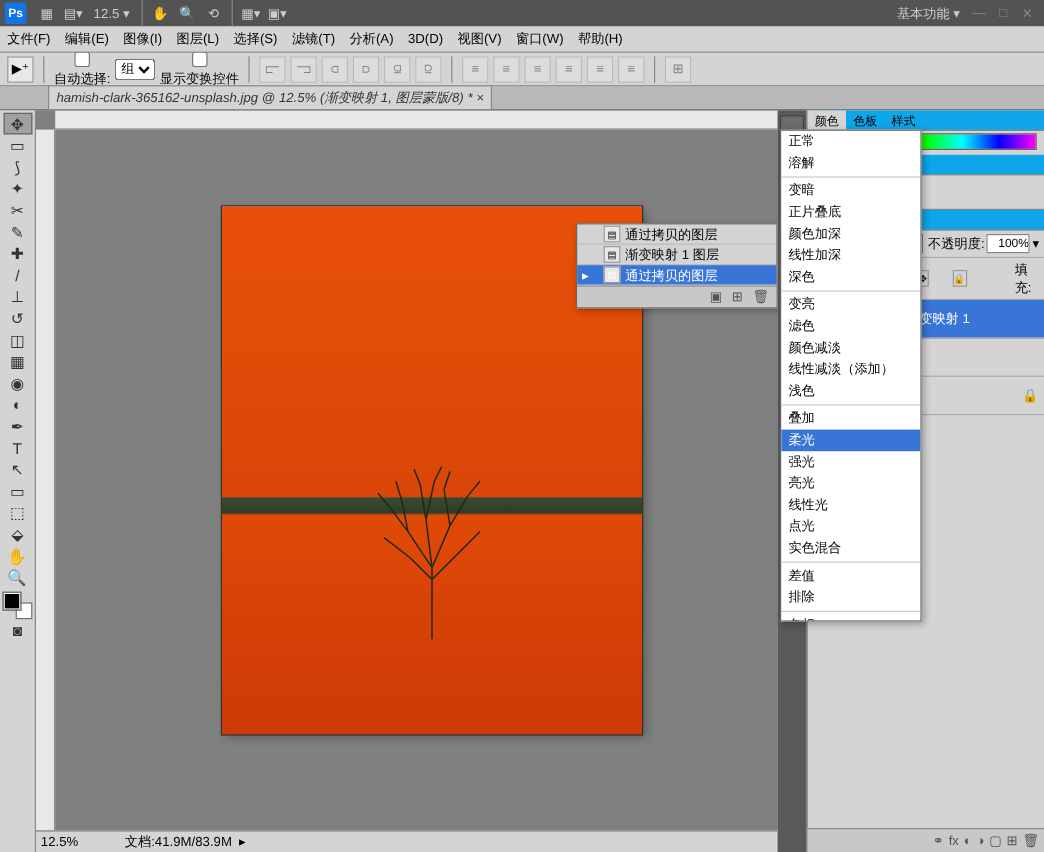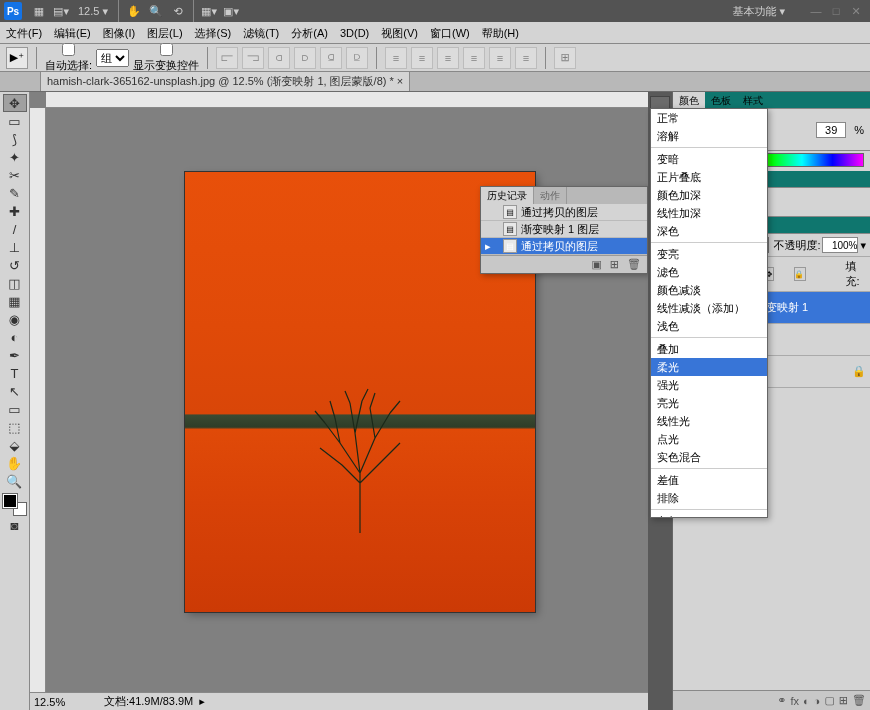--- a/index.html
+++ b/index.html
@@ -2,31 +2,31 @@
 <html><head>
 <meta charset="utf-8">
 <style>
 * { margin:0; padding:0; box-sizing:border-box; font-family:"Microsoft YaHei",Tahoma,sans-serif; font-size:11px; user-select:none; }
 body { width:870px; height:710px; background:#b8b8b8; overflow:hidden; position:relative; }
 .topbar { height:22px; background:#535353; display:flex; align-items:center; padding:0 4px; color:#ccc; }
 .ps-logo { width:18px; height:18px; background:#1473e6; color:#fff; display:flex; align-items:center; justify-content:center; font-weight:bold; font-size:10px; border-radius:2px; margin-right:6px; }
 .top-ico { width:18px; height:18px; display:flex; align-items:center; justify-content:center; margin:0 2px; color:#ccc; cursor:default; }
 .top-zoom { color:#ccc; margin:0 6px; }
 .top-spacer { flex:1; }
-.workspace-lbl { color:#ccc; margin-right:21px; }
+.workspace-lbl { color:#ccc; margin-right:6px; }
 .win-btn { width:16px; height:16px; margin:0 2px; color:#888; display:flex; align-items:center; justify-content:center; }
 .menubar { height:22px; background:#d4d4d4; display:flex; align-items:center; border-bottom:1px solid #888; }
 .menu-item { padding:16px 6px; line-height:22px; }
 .optbar { height:28px; background:#d4d4d4; border-bottom:1px solid #888; display:flex; align-items:center; padding-left:6px; gap:4px; }
 .optbar .btn { width:22px; height:22px; border:1px solid #999; background:#e8e8e8; display:flex; align-items:center; justify-content:center; }
 .optbar label { display:flex; align-items:center; gap:2px;flex-direction:column; }
 .optbar select { height:18px; font-size:11px; }
 .vdiv { width:1px; height:22px; background:#888; margin:0 4px; }
 .tabrow { height:20px; background:#b8b8b8; display:flex; align-items:flex-end; padding-left:40px; border-bottom:1px solid #6b6b6b; }
-.doctab { background:#d4d4d4; border:1px solid #888; border-bottom:none; padding:2px 6px; font-size:10px; color:#333; display:flex; align-items:center; gap:4px; }
+.doctab { background:#d4d4d4; border:1px solid #888; border-bottom:none; padding:2px 6px; font-size:10px; color:#333; display:flex; align-items:center; gap:4px;font-style:italic; }
 .main { display:flex; height:618px; }
 .toolbox { width:30px; background:#d4d4d4; border-right:1px solid #888; display:flex; flex-direction:column; align-items:center; padding-top:2px; }
 .tool { width:24px; height:18px; display:flex; align-items:center; justify-content:center; color:#333; font-size:13px; }
 .tool.sel { background:#a0a0a0; border:1px solid #666; }
 .swatch-fgbg { position:relative; width:24px; height:22px; margin-top:4px; }
 .swatch-fg { position:absolute; width:14px; height:14px; background:#000; border:1px solid #fff; outline:1px solid #666; }
 .swatch-bg { position:absolute; right:0; bottom:0; width:14px; height:14px; background:#fff; border:1px solid #666; }
 .canvas-area { flex:1; background:#808080; position:relative; overflow:hidden; }
 .ruler-h { position:absolute; top:0; left:16px; right:0; height:16px; background:#e8e8e8; border-bottom:1px solid #888; font-size:8px; color:#333; }
 .ruler-v { position:absolute; top:16px; left:0; width:16px; bottom:18px; background:#e8e8e8; border-right:1px solid #888; }
@@ -42,21 +42,21 @@
 .hist-tab.inact { background:#b8b8b8; color:#666; }
 .hist-src { display:flex; align-items:center; padding:2px; border-bottom:1px solid #999; gap:4px; }
 .hist-thumb { width:22px; height:18px; background:linear-gradient(#e8500a 50%,#cc3a05 100%); border:1px solid #666; }
 .hist-row { display:flex; align-items:center; height:17px; padding-left:22px; gap:4px; border-bottom:1px solid #bbb; }
 .hist-row.sel { background:#3875d7; color:#fff; }
 .hist-ico { width:14px; height:14px; background:#e8e8e8; border:1px solid #999; font-size:8px; display:flex; align-items:center; justify-content:center; }
 .hist-foot { height:18px; background:#c8c8c8; border-top:1px solid #999; display:flex; justify-content:flex-end; align-items:center; gap:8px; padding-right:6px; font-size:10px; color:#555; }
 .rail { width:24px; background:#595959; display:flex; flex-direction:column; align-items:center; padding-top:4px; gap:6px; }
 .rail-ico { width:20px; height:20px; background:#6b6b6b; border:1px solid #444; }
 .panels { width:198px; background:#d4d4d4; border-left:1px solid #666; display:flex; flex-direction:column; }
-.ptabs { height:17px; background:#0f766e; display:flex; border-bottom:1px solid #888; }
+.ptabs { height:17px; background:#0ea5e9; display:flex; border-bottom:1px solid #888; }
 .ptab { padding:2px 6px; font-size:10px; }
 .ptab.act { background:#d4d4d4; }
 .color-pnl { height:42px; padding:4px 6px; display:flex; align-items:center; gap:8px; border-bottom:1px solid #888; }
 .color-sw { width:26px; height:26px; position:relative; }
 .color-sw .fg { position:absolute; width:18px; height:18px; background:#fff; border:1px solid #666; }
 .color-sw .bg { position:absolute; right:0; bottom:0; width:18px; height:18px; background:#fff; border:1px solid #666; }
 .opac-in { width:30px; height:16px; border:1px solid #888; background:#fff; text-align:center; }
 .grad-strip { height:14px; margin:2px 6px 4px; background:linear-gradient(to right,#f0f,#f00,#ff0,#0f0,#0ff,#00f,#f0f); border:1px solid #666; }
 .blend-list { position:absolute; top:108px; right:102px; width:118px; background:#fff; border:1px solid #666; box-shadow:2px 2px 6px rgba(0,0,0,0.3); z-index:20; font-size:11px; max-height:410px; overflow:hidden; }
 .blend-item { padding:2px 6px; line-height:14px; }
@@ -193,24 +193,20 @@
         <svg width="120" height="150" viewBox="0 0 120 150">
           <g stroke="#1a2818" stroke-width="1.2" fill="none">
             <path d="M60 150 L60 90 M60 90 L40 60 M40 60 L25 40 M40 60 L35 35 M60 90 L75 55 M75 55 L90 30 M75 55 L70 25 M60 90 L55 50 M55 50 L50 20 M55 50 L62 18 M60 100 L80 80 M80 80 L100 60 M60 100 L42 82 M42 82 L20 65"></path>
             <path d="M25 40 L15 28 M35 35 L30 18 M90 30 L100 18 M70 25 L75 10 M50 20 L45 8 M62 18 L68 6"></path>
           </g>
         </svg>
       </div>
     </div>
 
     <div class="hist-float">
-      <div class="hist-tabs">
-        <div class="hist-tab">历史记录</div>
-        <div class="hist-tab inact">动作</div>
-      </div>
       <div class="hist-row">
         <div class="hist-ico">▤</div>
         <span>通过拷贝的图层</span>
       </div>
       <div class="hist-row">
         <div class="hist-ico">▤</div>
         <span>渐变映射 1 图层</span>
       </div>
       <div class="hist-row sel">
         <div style="margin-left:-18px;width:14px">▸</div>
@@ -234,29 +230,20 @@
   <div class="rail">
     <div class="rail-ico"></div>
     <div class="rail-ico"></div>
   </div>
 
   <div class="panels">
     <div class="ptabs">
       <div class="ptab act">颜色</div>
       <div class="ptab">色板</div>
       <div class="ptab">样式</div>
-    </div>
-    <div class="color-pnl">
-      <div class="color-sw">
-          <div class="bg"></div>
-          <div class="fg"></div>
-        </div>
-      <div class="sp"></div>
-      <input class="opac-in" value="39" style="">
-      <span>%</span>
     </div>
     <div class="grad-strip"></div>
 
     <div class="ptabs">
         <div class="ptab act">调整</div>
       </div>
     <div class="adj-pnl">
       <div class="adj-sw"></div>
     </div>
 

